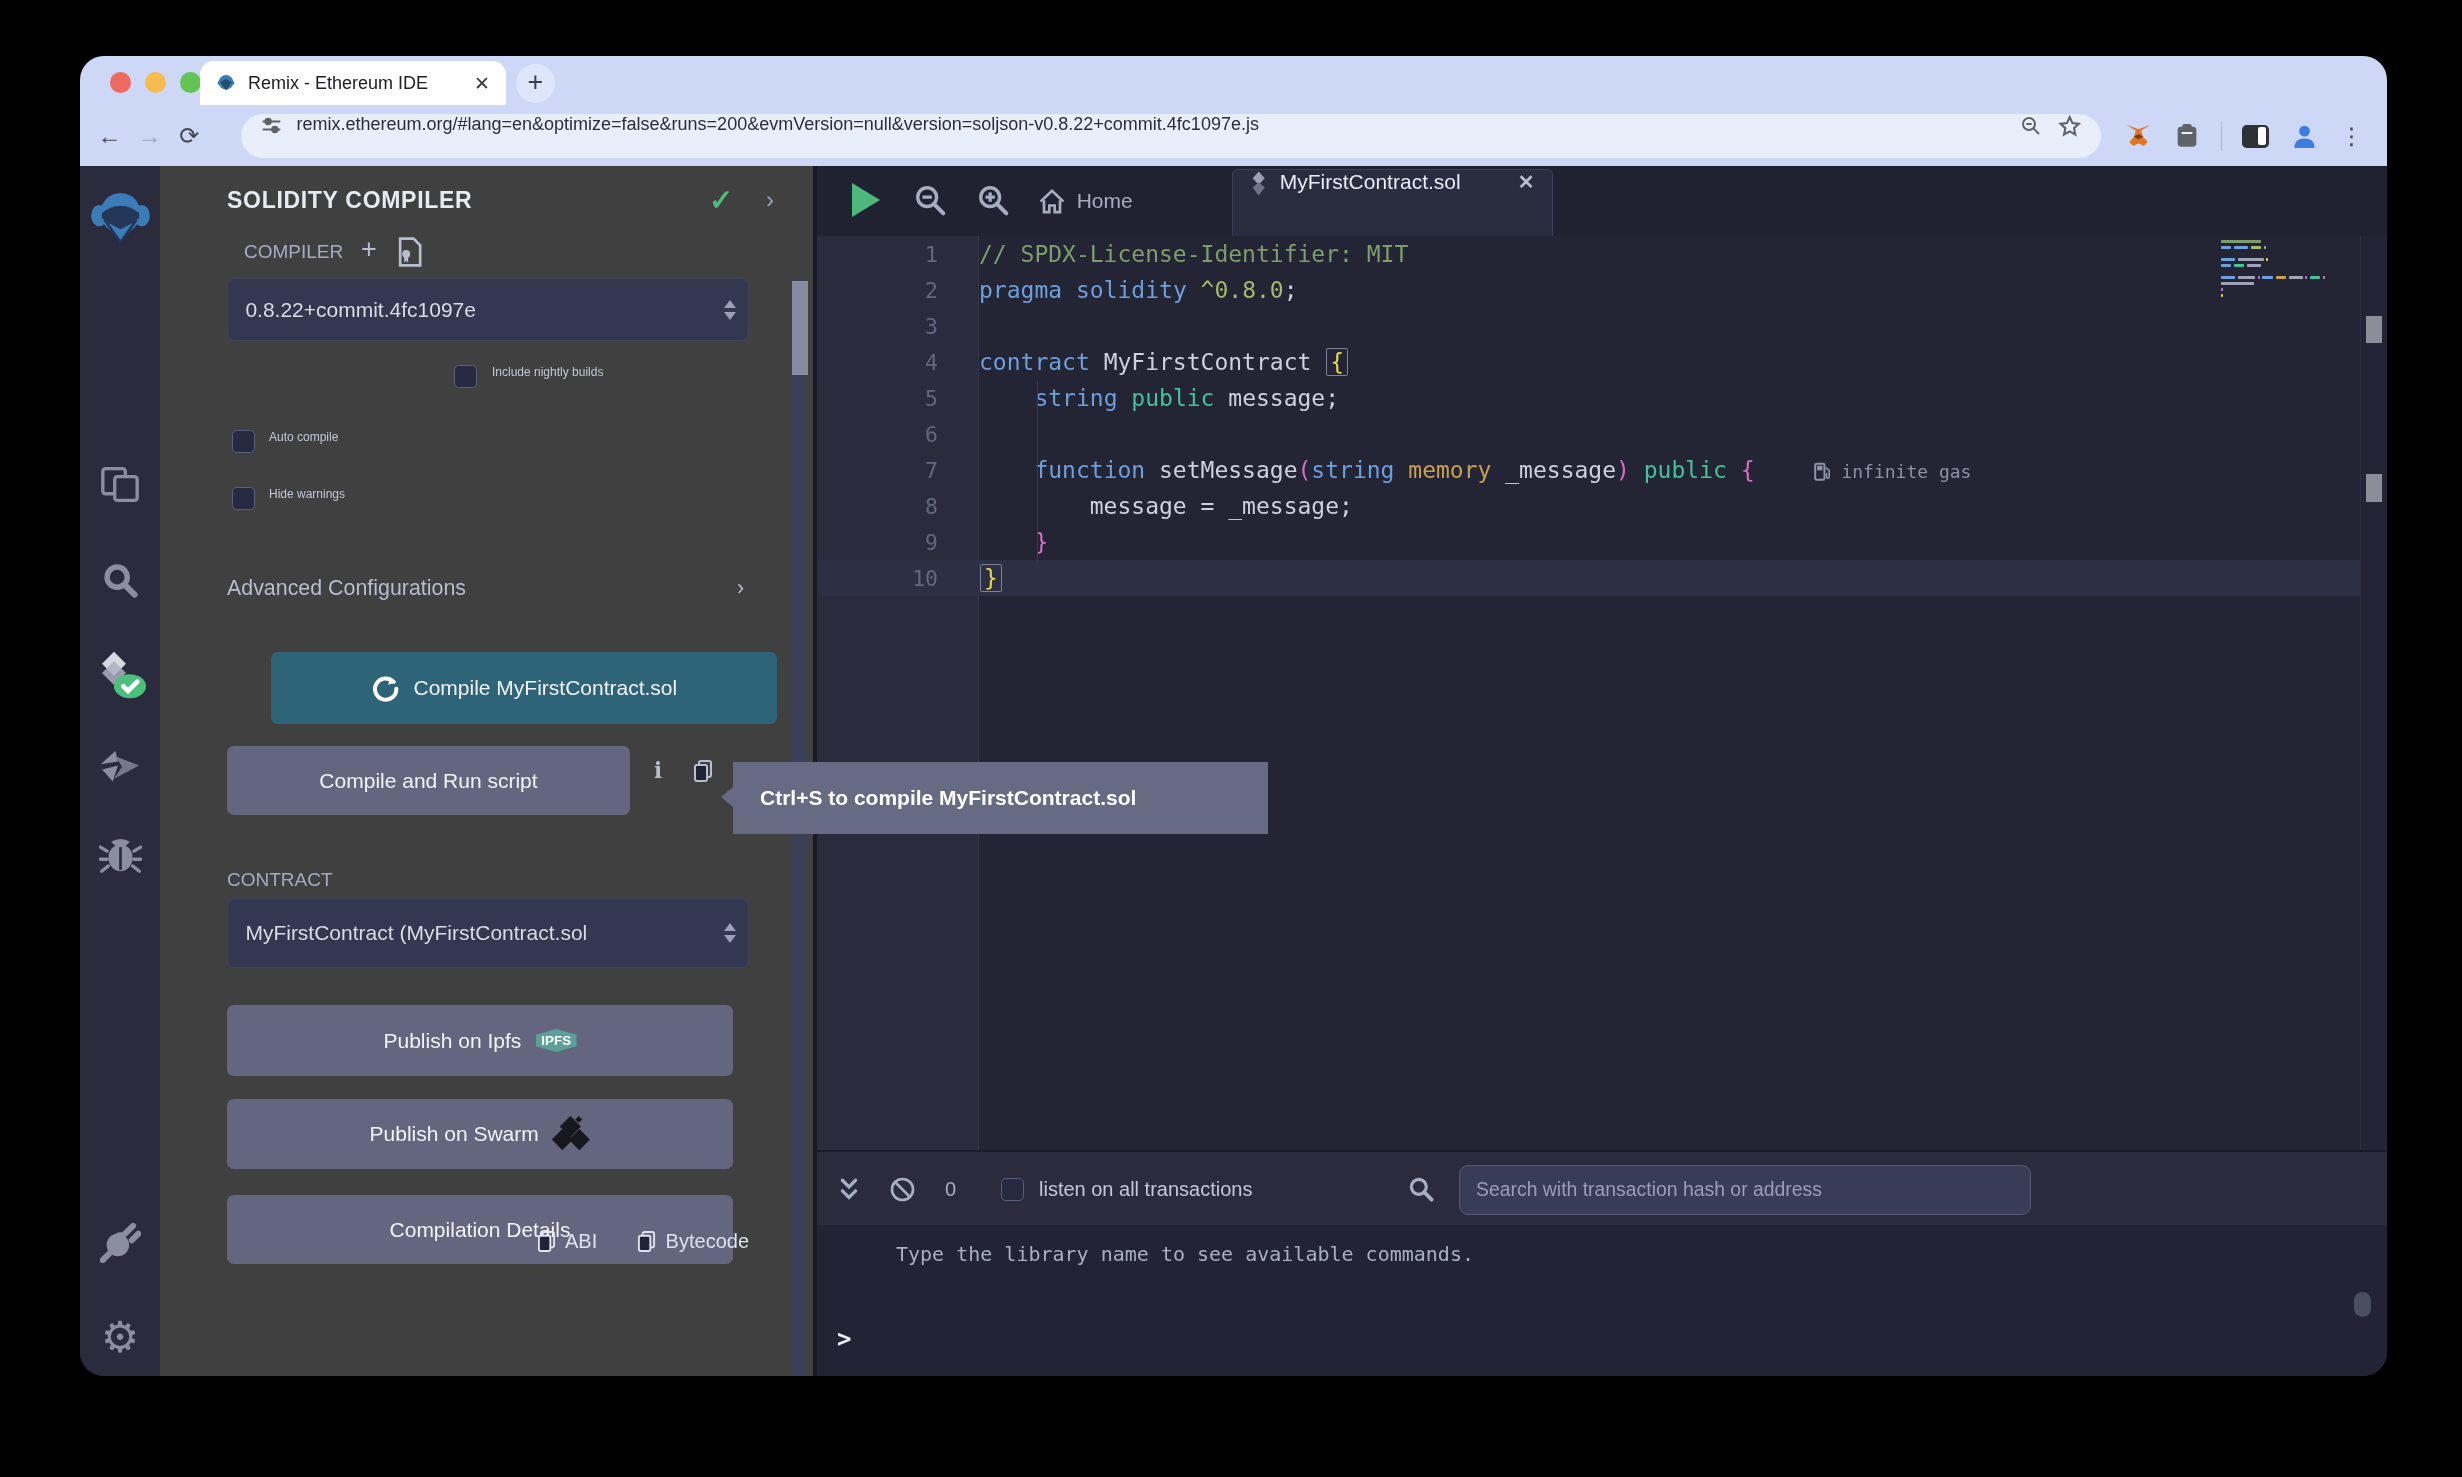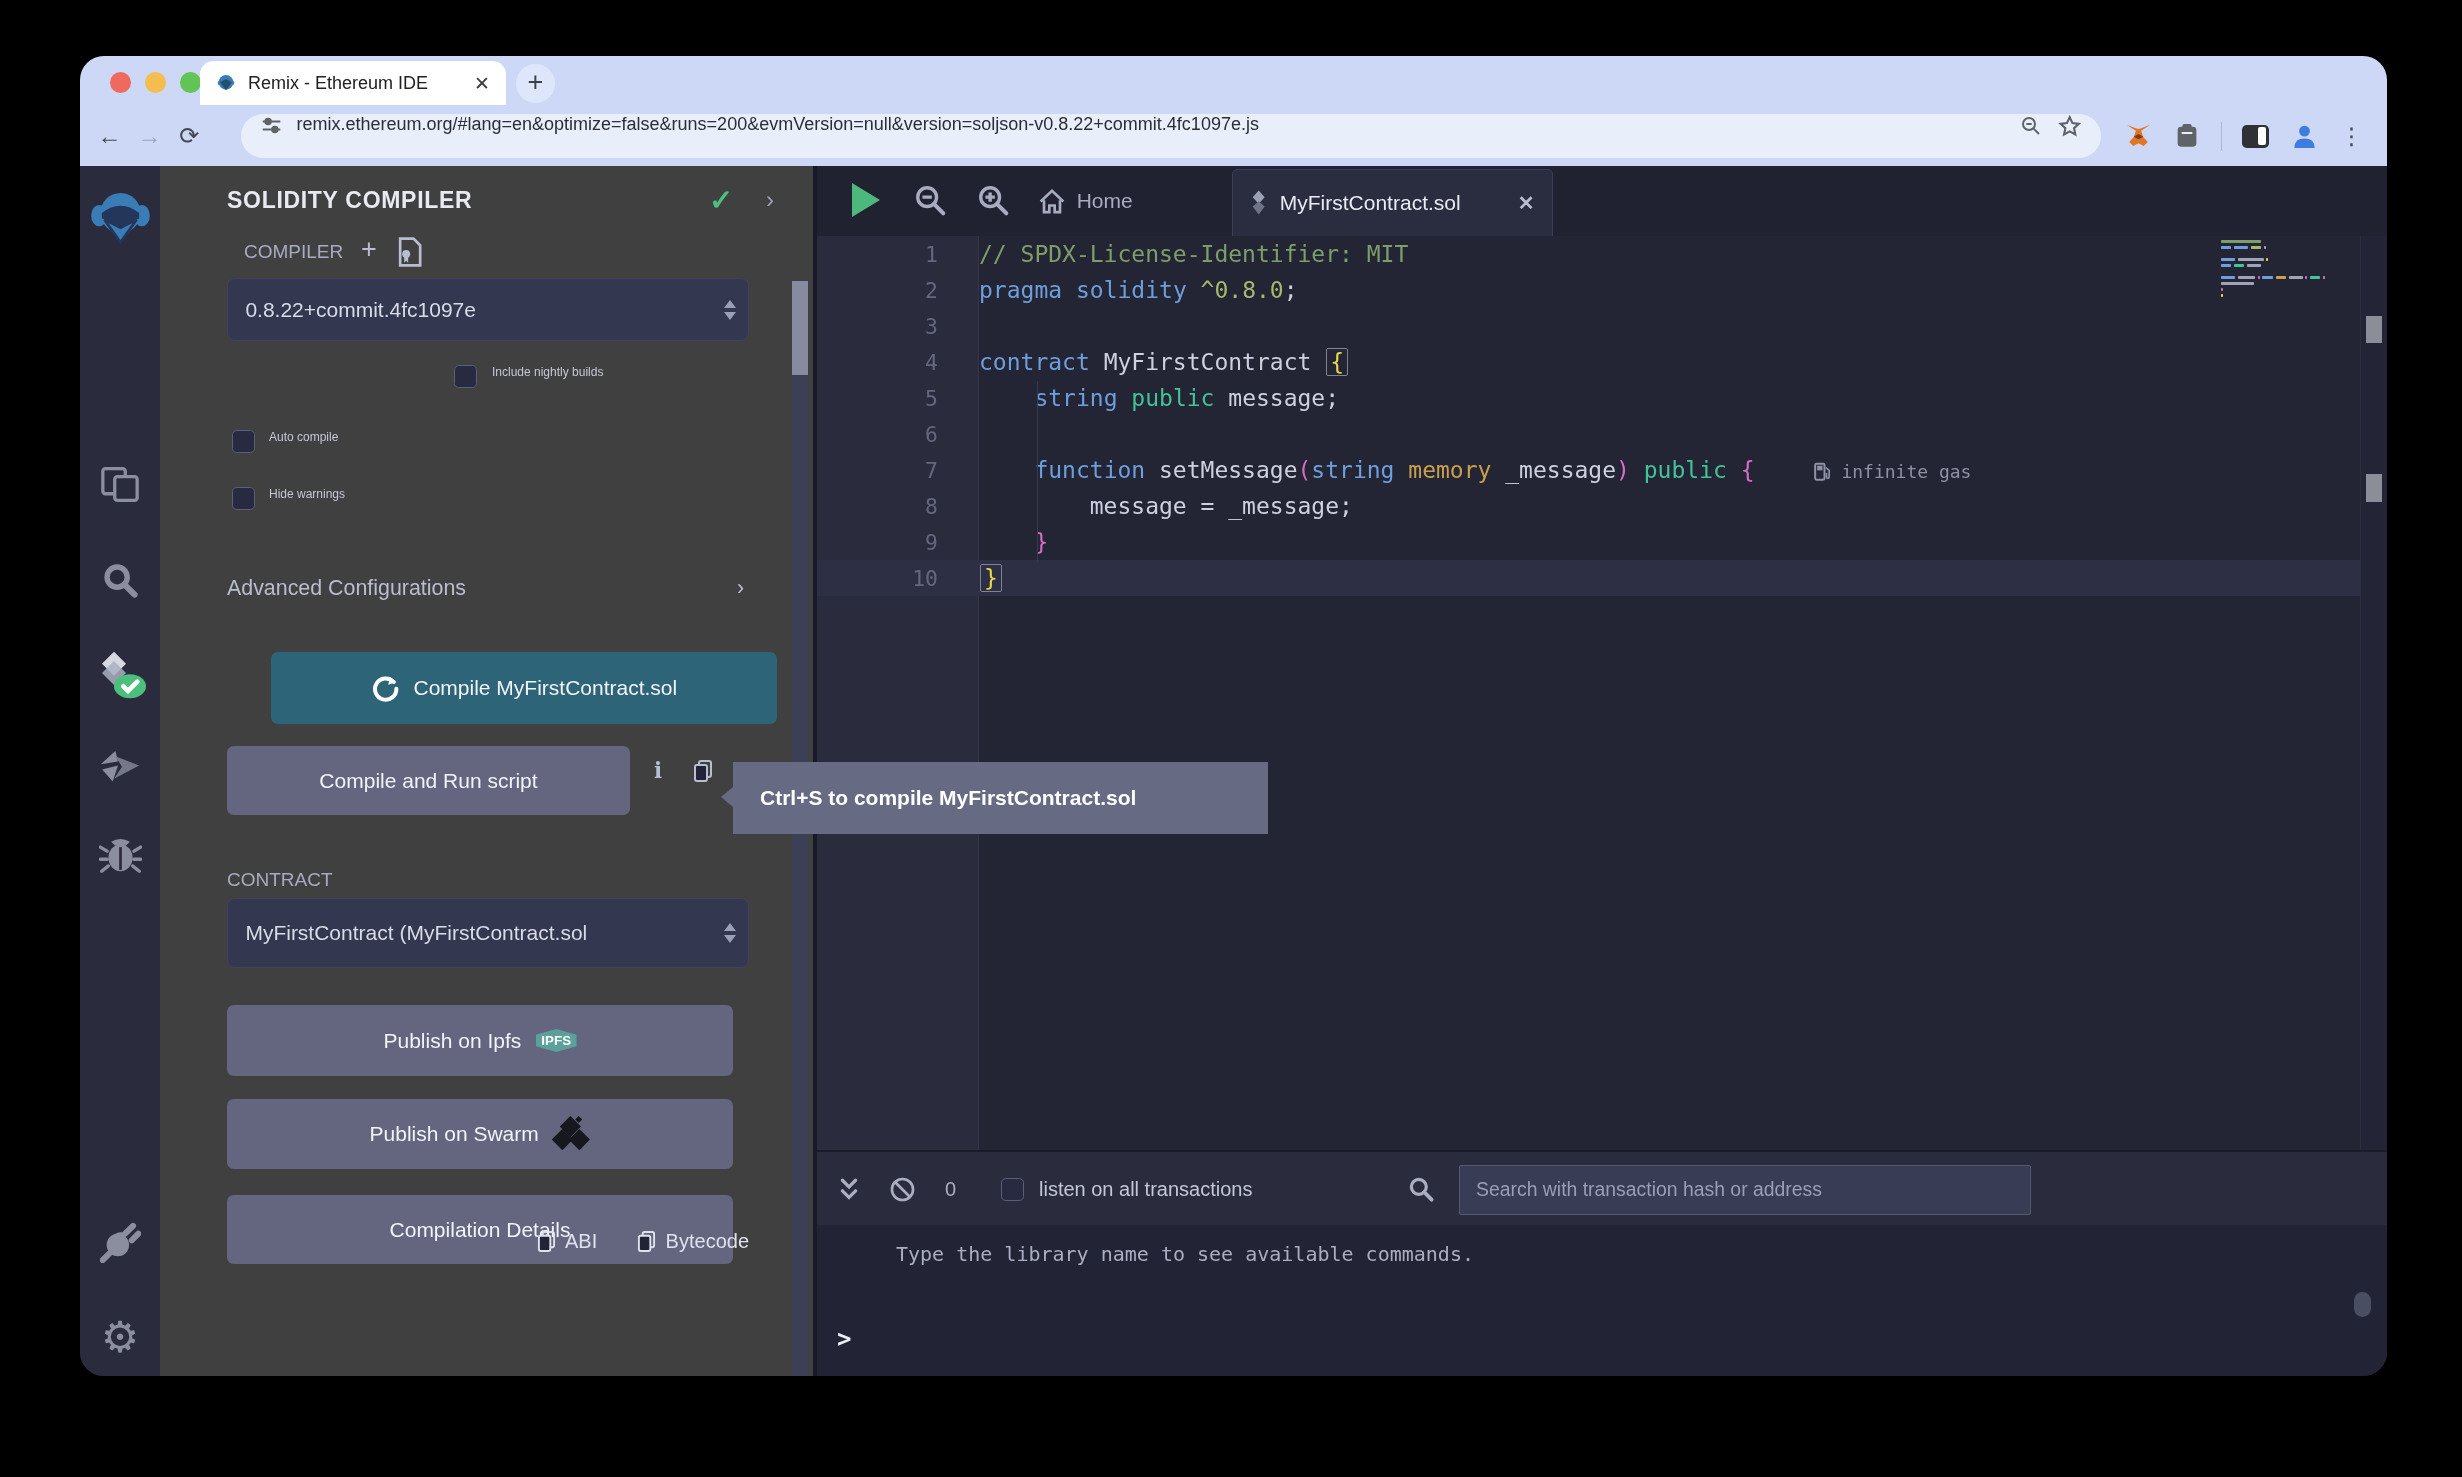--- a/index.html
+++ b/index.html
@@ -81,21 +81,21 @@
   
   .main { flex:1; display:flex; flex-direction:column; min-width:0; }
   .tabsrow { height:70px; background:#212231; position:relative; flex:none; }
   .play { position:absolute; left:35px; top:17.4px; width:0; height:0;
           border-left:28px solid #4db87c; border-top:17.4px solid transparent; border-bottom:17.4px solid transparent; }
   .ztool { position:absolute; top:14.7px; color:#a7acc0; }
   .hometab { position:absolute; left:221px; top:0; height:70px; display:flex; align-items:center; gap:10.7px;
              color:#a7acc0; font-size:21px; }
   .activetab { position:absolute; left:415px; top:2.7px; width:321px; height:67px; background:#2a2c3f;
                border:0.7px solid #3a3e58; border-bottom:none; border-radius:5.4px 5.4px 0 0;
-               display:flex; align-items:center; padding:0 17.4px; gap:12px; }
+               display:flex; align-items:flex-start; padding:0 17.4px; gap:12px; }
   .activetab .fn { font-size:21px; color:#e8eaf4; flex:1; }
   .activetab .x { font-size:20px; color:#b9bdd0; font-weight:700; }
 
   .codearea { flex:1; position:relative; background:#242534; overflow:hidden; }
   .gutter { position:absolute; left:0; top:0; bottom:0; width:162px; background:#2a2b3c; border-right:1.3px solid #34364a; }
   .lines { position:absolute; left:0; top:0; right:27.4px; }
   .line { position:relative; height:36px; display:flex; align-items:center; }
   .line.cur { background:#2d2f44; }
   .lnum { width:162px; flex:none; text-align:right; padding-right:41px; font-family:"DejaVu Sans Mono",monospace;
           font-size:21.4px; color:#636880; }
@@ -115,21 +115,21 @@
   .ethumb { position:absolute; right:4.7px; width:16px; background:#8b8e99; }
 
   
   .termbar { height:75px; background:#2a2c3e; border-top:2.7px solid #1b1c2a; position:relative; flex:none; }
   .tbi { position:absolute; top:0; height:75px; display:flex; align-items:center; color:#a9aec2; }
   .terminal { height:151px; background:#222334; position:relative; flex:none; }
   .termmsg { position:absolute; left:79px; top:17.4px; font-family:"DejaVu Sans Mono",monospace; font-size:20px; color:#a9aec2; }
   .prompt { position:absolute; left:20px; bottom:23px; font-family:"DejaVu Sans Mono",monospace; font-size:24px; color:#eceef6; font-weight:700; }
   .tthumb { position:absolute; right:16px; top:67px; width:17.4px; height:25.4px; border-radius:8.7px; background:#4a4e63; }
   .tsearch { position:absolute; left:642px; top:12.7px; width:572px; height:50px; background:#383c54;
-             border:1.3px solid #555973; border-radius:2px; color:#9b9fb4; font-size:19.4px;
+             border:1.3px solid #555973; border-radius:9px; color:#9b9fb4; font-size:19.4px;
              display:flex; align-items:center; padding:0 16px; font-family:"Liberation Sans",sans-serif; }
   svg { display:block; }
 </style>
 </head>
 <body>
 
 <div class="window">
 
   <div class="chrome">
     <div class="tabstrip">

